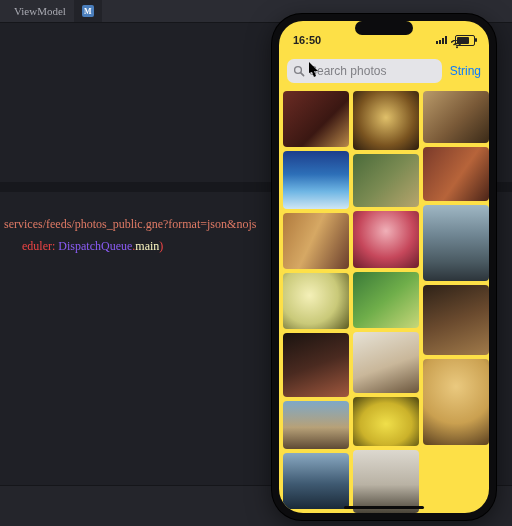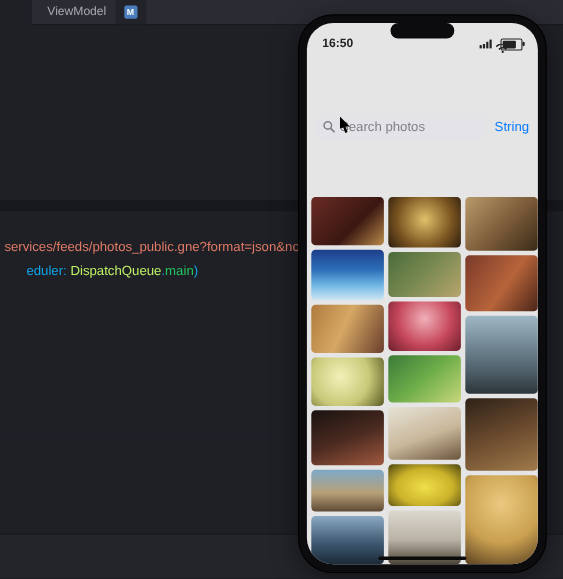--- a/index.html
+++ b/index.html
@@ -12,23 +12,22 @@
     background: #1e1f24;
     position: relative;
   }
 
   
   .ide {
     position: absolute;
     left: 0; top: 0; right: 0; bottom: 0;
     background: #1f2026;
     color: #c9c9d1;
-    font-family: Liberation Sans, sans-serif;
+    font-family: Liberation Serif, serif;
     font-size: 12px;
-    padding-left: 29px;
   }
 
   .ide-tabs {
     height: 22px;
     background: #2b2c33;
     display: flex;
     align-items: center;
     padding-left: 6px;
     font-size: 11px;
     color: #a9aab2;
@@ -47,24 +46,24 @@
     color:#fff;font-size:8px;font-weight:700;display:flex;align-items:center;justify-content:center;
   }
 
   .code-area {
     position: absolute;
     left: 0; right: 0; top: 30px; bottom: 56px;
     padding: 10px 4px;
     white-space: pre;
     line-height: 16px;
   }
-  .code-area .c-plain { color:#0ea5e9;text-align:right; }
+  .code-area .c-plain { color:#ef4444;text-align:right; }
   .code-area .c-str   { color:#e07a65; }
-  .code-area .c-type  { color:#bef264; }
-  .code-area .c-prop  { color:#22c55e; }
+  .code-area .c-type  { color:#8b5cf6; }
+  .code-area .c-prop  { color:#fef9c3; }
 
   .code-line {
     padding-left: 0;
   }
   .code-sep {
     position: absolute;
     left: 0; right: 0;
     height: 10px;
     background: #17181d;
   }
@@ -91,25 +90,24 @@
     height: 506px;
     border-radius: 30px;
     background: #0c0c0e;
     box-shadow: 0 0 0 1px #000, 0 6px 24px rgba(0,0,0,.5);
     overflow: hidden;
   }
   .phone-screen {
     position: absolute;
     left: 7px; right: 7px; top: 7px; bottom: 7px;
     border-radius: 24px;
-    background: #e5e5e5;
+    background: #fde047;
     overflow: hidden;
     display: flex;
     flex-direction: column;
-    gap: 44px;
   }
   .dynamic-island {
     position: absolute;
     top: 7px; left: 50%; transform: translateX(-50%);
     width: 58px; height: 14px; border-radius: 7px;
     background: #0c0c0e;
     z-index: 5;
   }
 
   .status-bar {

